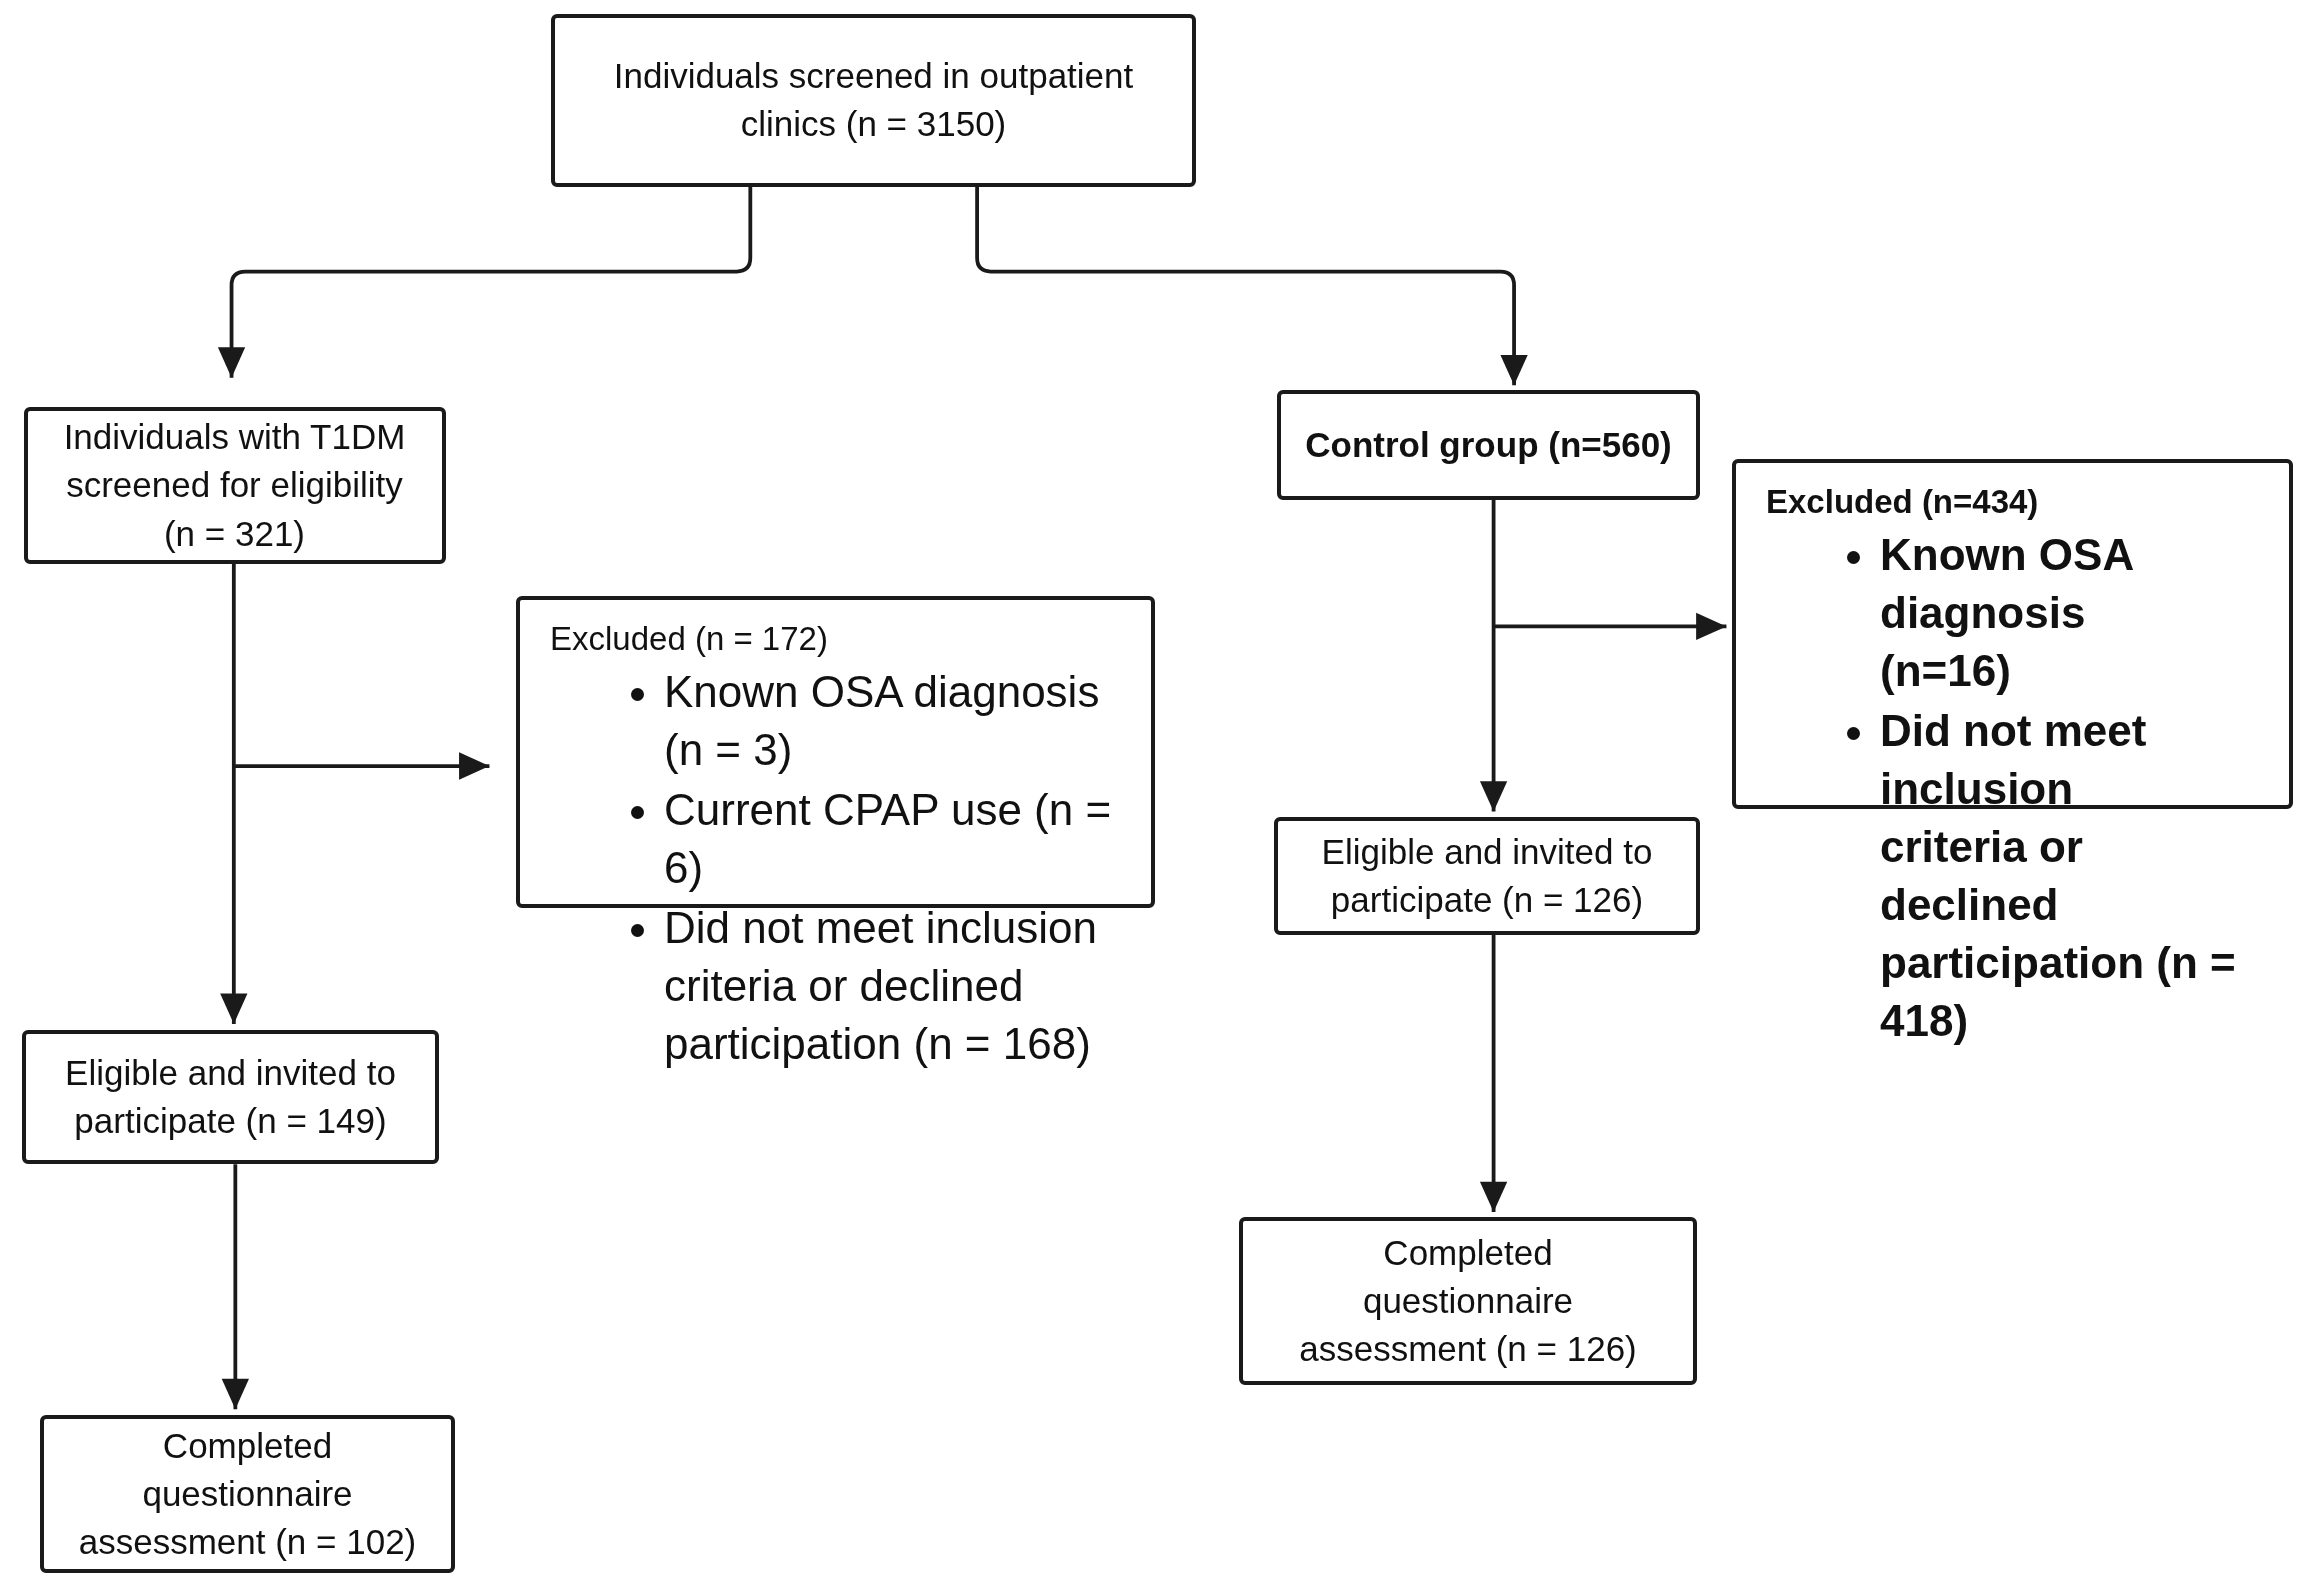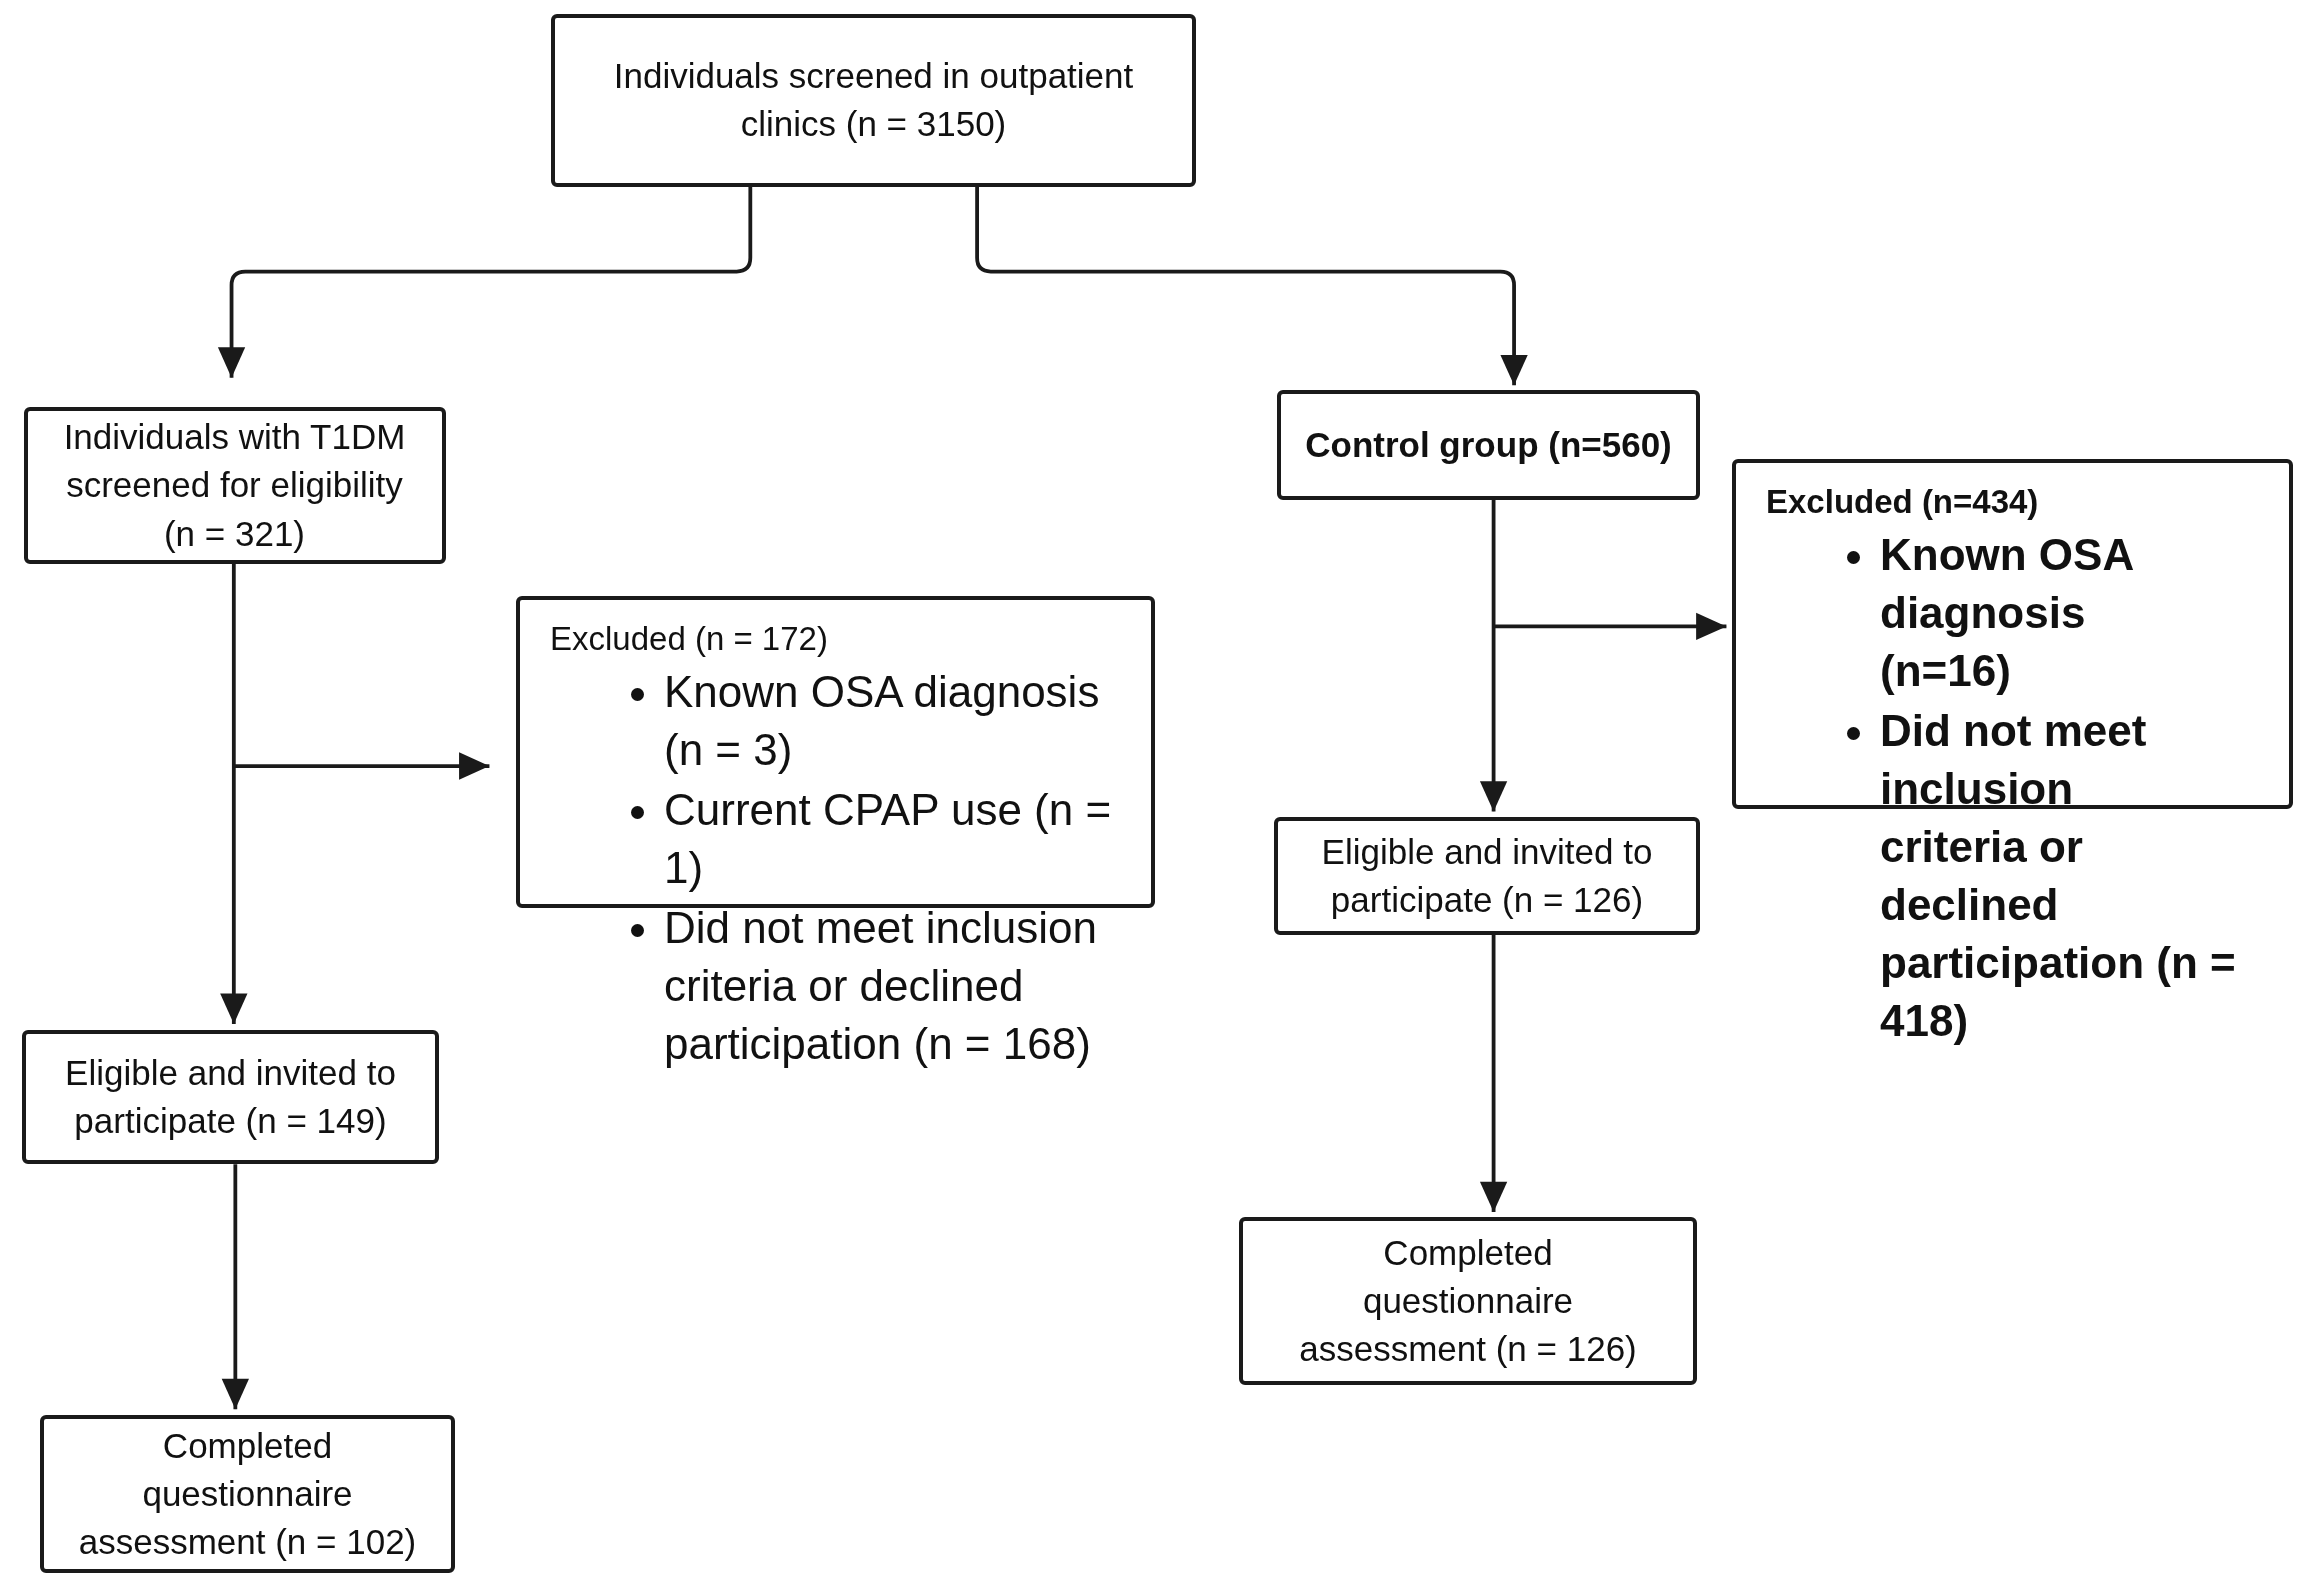--- a/index.html
+++ b/index.html
@@ -79,21 +79,21 @@
   </div>
 
   <div class="node center" style="left:1277px;top:390px;width:423px;height:110px;">
     <div class="txt bold">Control group (n=560)</div>
   </div>
 
   <div class="node listbox" style="left:516px;top:596px;width:639px;height:312px;">
     <div class="heading">Excluded (n = 172)</div>
     <ul>
       <li>Known OSA diagnosis (n = 3)</li>
-      <li>Current CPAP use (n = 1)</li>
+      <li>Current CPAP use (n = 6)</li>
       <li>Did not meet inclusion
 criteria or declined
 participation (n = 168)</li>
     </ul>
   </div>
 
   <div class="node listbox" style="left:1732px;top:459px;width:561px;height:350px;font-weight:bold;">
     <div class="heading">Excluded (n=434)</div>
     <ul>
       <li>Known OSA diagnosis

